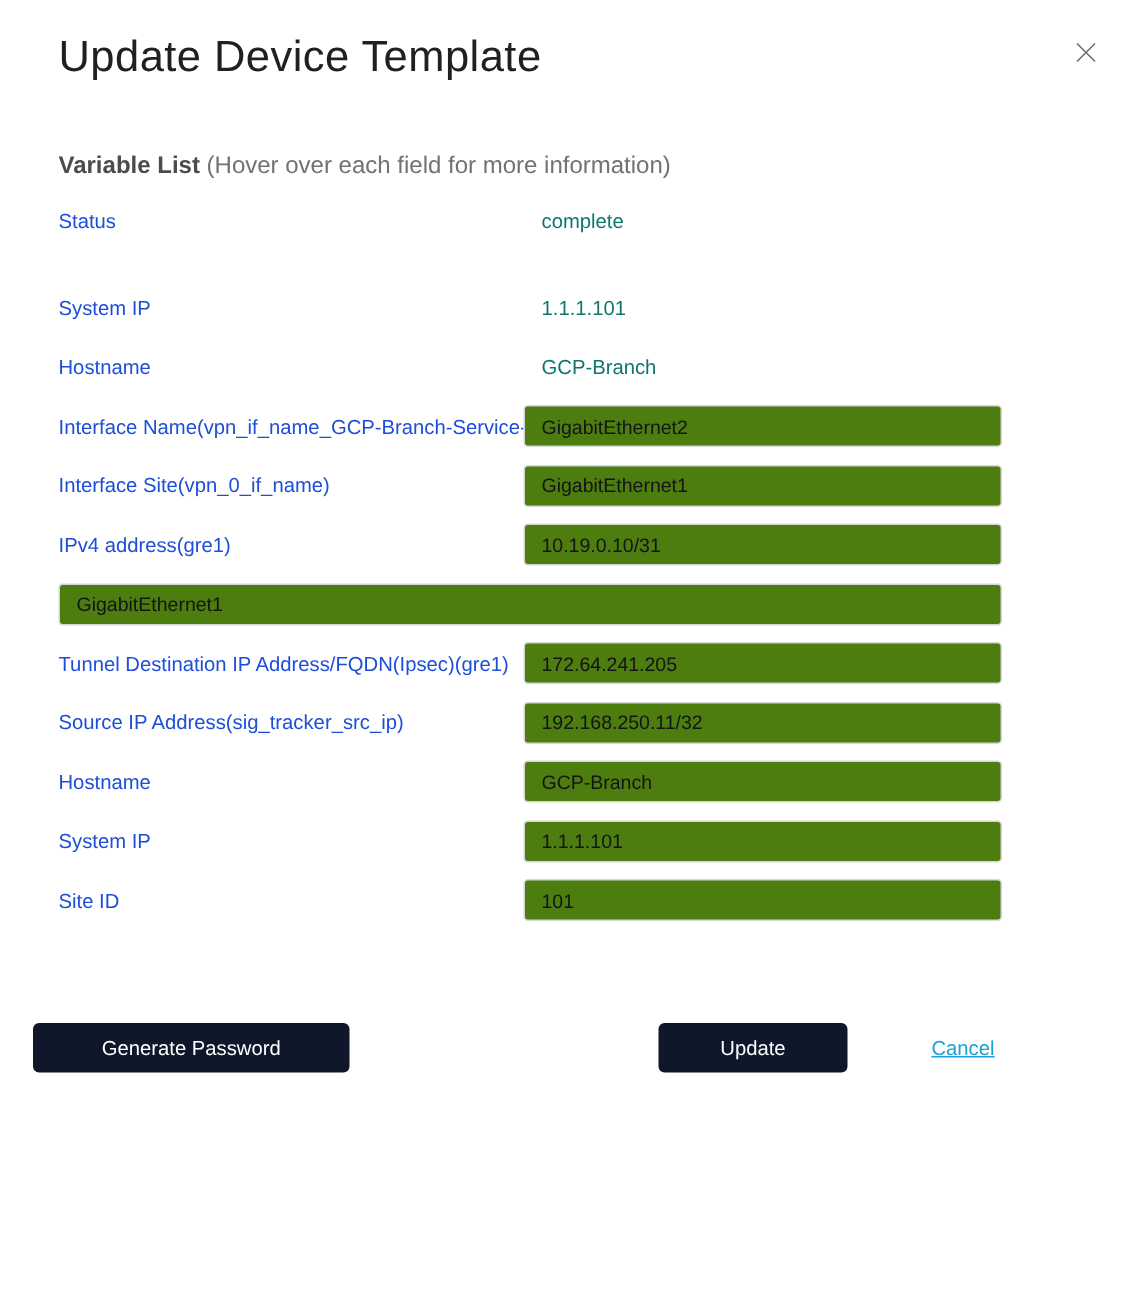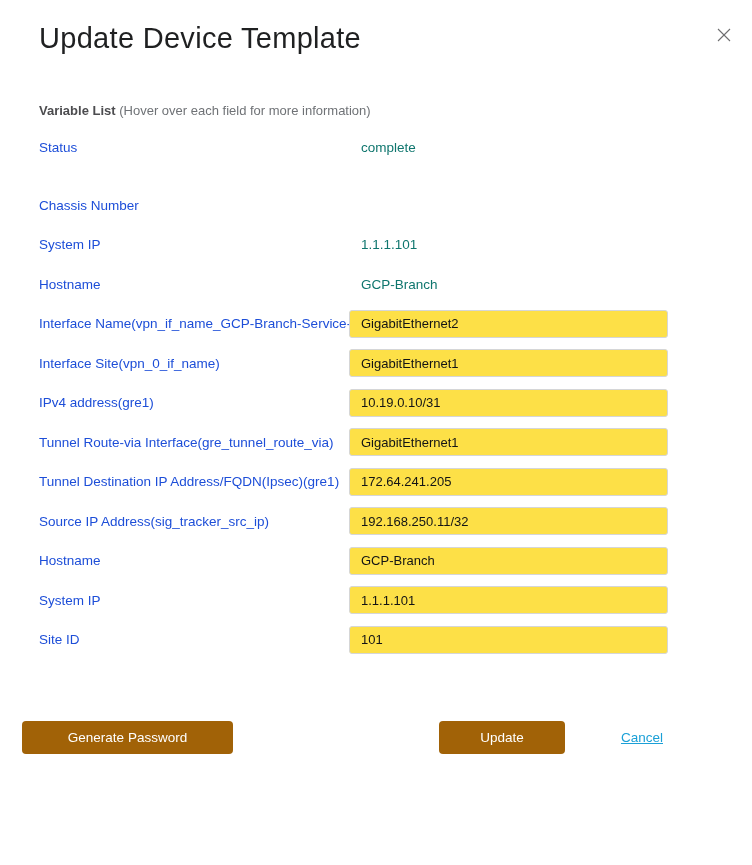--- a/index.html
+++ b/index.html
@@ -21,21 +21,21 @@
 
   .title {
     margin: 22px 39px 0 39px;
     font-size: 29px; font-weight: 300;
     color: #1f2021; letter-spacing: 0.3px;
     line-height: 1.15;
   }
 
   .section-head {
     margin: 47px 39px 0 39px;
-    font-size: 13px; color: #58585b; line-height: 17px;
+    font-size: 16px; color: #58585b; line-height: 17px;
   }
   .section-head .hd { font-weight: bold; color: #4c4c4f; }
   .section-head .note { font-weight: normal; color: #6f7276; }
 
   .rows { margin: 8px 84px 0 39px; }
   .row { display: flex; align-items: center; height: 39.5px; }
   .row .lbl {
     flex: 0 0 310px; max-width: 310px;
     font-size: 13.5px; color: #1d4ed8;
     white-space: nowrap; overflow: hidden;
@@ -44,32 +44,32 @@
     flex: 1; padding-left: 12px;
     font-size: 13.5px; color: #0f766e;
   }
   .row .valwrap { flex: 1; }
   .ipt {
     width: 100%; height: 28px;
     border: 1px solid #d5d6d7; border-radius: 3px;
     padding: 0 11px;
     font-family: "Liberation Sans", sans-serif;
     font-size: 13px; color: #131415;
-    background: #fde047; outline: none;
+    background: #4d7c0f; outline: none;
   }
   .spacer { height: 18.5px; }
 
   .footer {
     margin-top: 62px;
     display: flex; align-items: center; justify-content: space-between;
     padding-left: 22px;
   }
   .btn {
     height: 33px; border: none; border-radius: 4px;
-    background: #a16207; color: #ffffff;
+    background: #0f172a; color: #ffffff;
     font-family: "Liberation Sans", sans-serif;
     font-size: 13.5px; cursor: pointer;
   }
   .btn-generate { width: 211px; }
   .right-group { display: flex; align-items: center; margin-right: 89px; }
   .btn-update { width: 126px; }
   .link-cancel {
     margin-left: 56px;
     background: none; border: none; padding: 0;
     color: #1ba0d7; font-family: "Liberation Sans", sans-serif;
@@ -99,24 +99,20 @@
 
   <div class="rows">
 
     <div class="row">
       <span class="lbl">Status</span>
       <span class="val">complete</span>
     </div>
 
     <div class="spacer"></div>
 
-    <div class="row">
-      <span class="lbl">Chassis Number</span>
-      <span class="val"></span>
-    </div>
 
     <div class="row">
       <span class="lbl">System IP</span>
       <span class="val">1.1.1.101</span>
     </div>
 
     <div class="row">
       <span class="lbl">Hostname</span>
       <span class="val">GCP-Branch</span>
     </div>
@@ -132,21 +128,20 @@
       <span class="valwrap"><input type="text" class="ipt" value="GigabitEthernet1" style=""></span>
     </div>
 
     <div class="row">
       <span class="lbl">IPv4 address(gre1)</span>
       <span class="valwrap"><input type="text" class="ipt" value="10.19.0.10/31" style=""></span>
     </div>
 
 
     <div class="row">
-      <span class="lbl">Tunnel Route-via Interface(gre_tunnel_route_via)</span>
       <span class="valwrap"><input type="text" class="ipt" value="GigabitEthernet1" style=""></span>
     </div>
 
     <div class="row">
       <span class="lbl">Tunnel Destination IP Address/FQDN(Ipsec)(gre1)</span>
       <span class="valwrap"><input type="text" class="ipt" value="172.64.241.205" style=""></span>
     </div>
 
     <div class="row">
       <span class="lbl">Source IP Address(sig_tracker_src_ip)</span>

